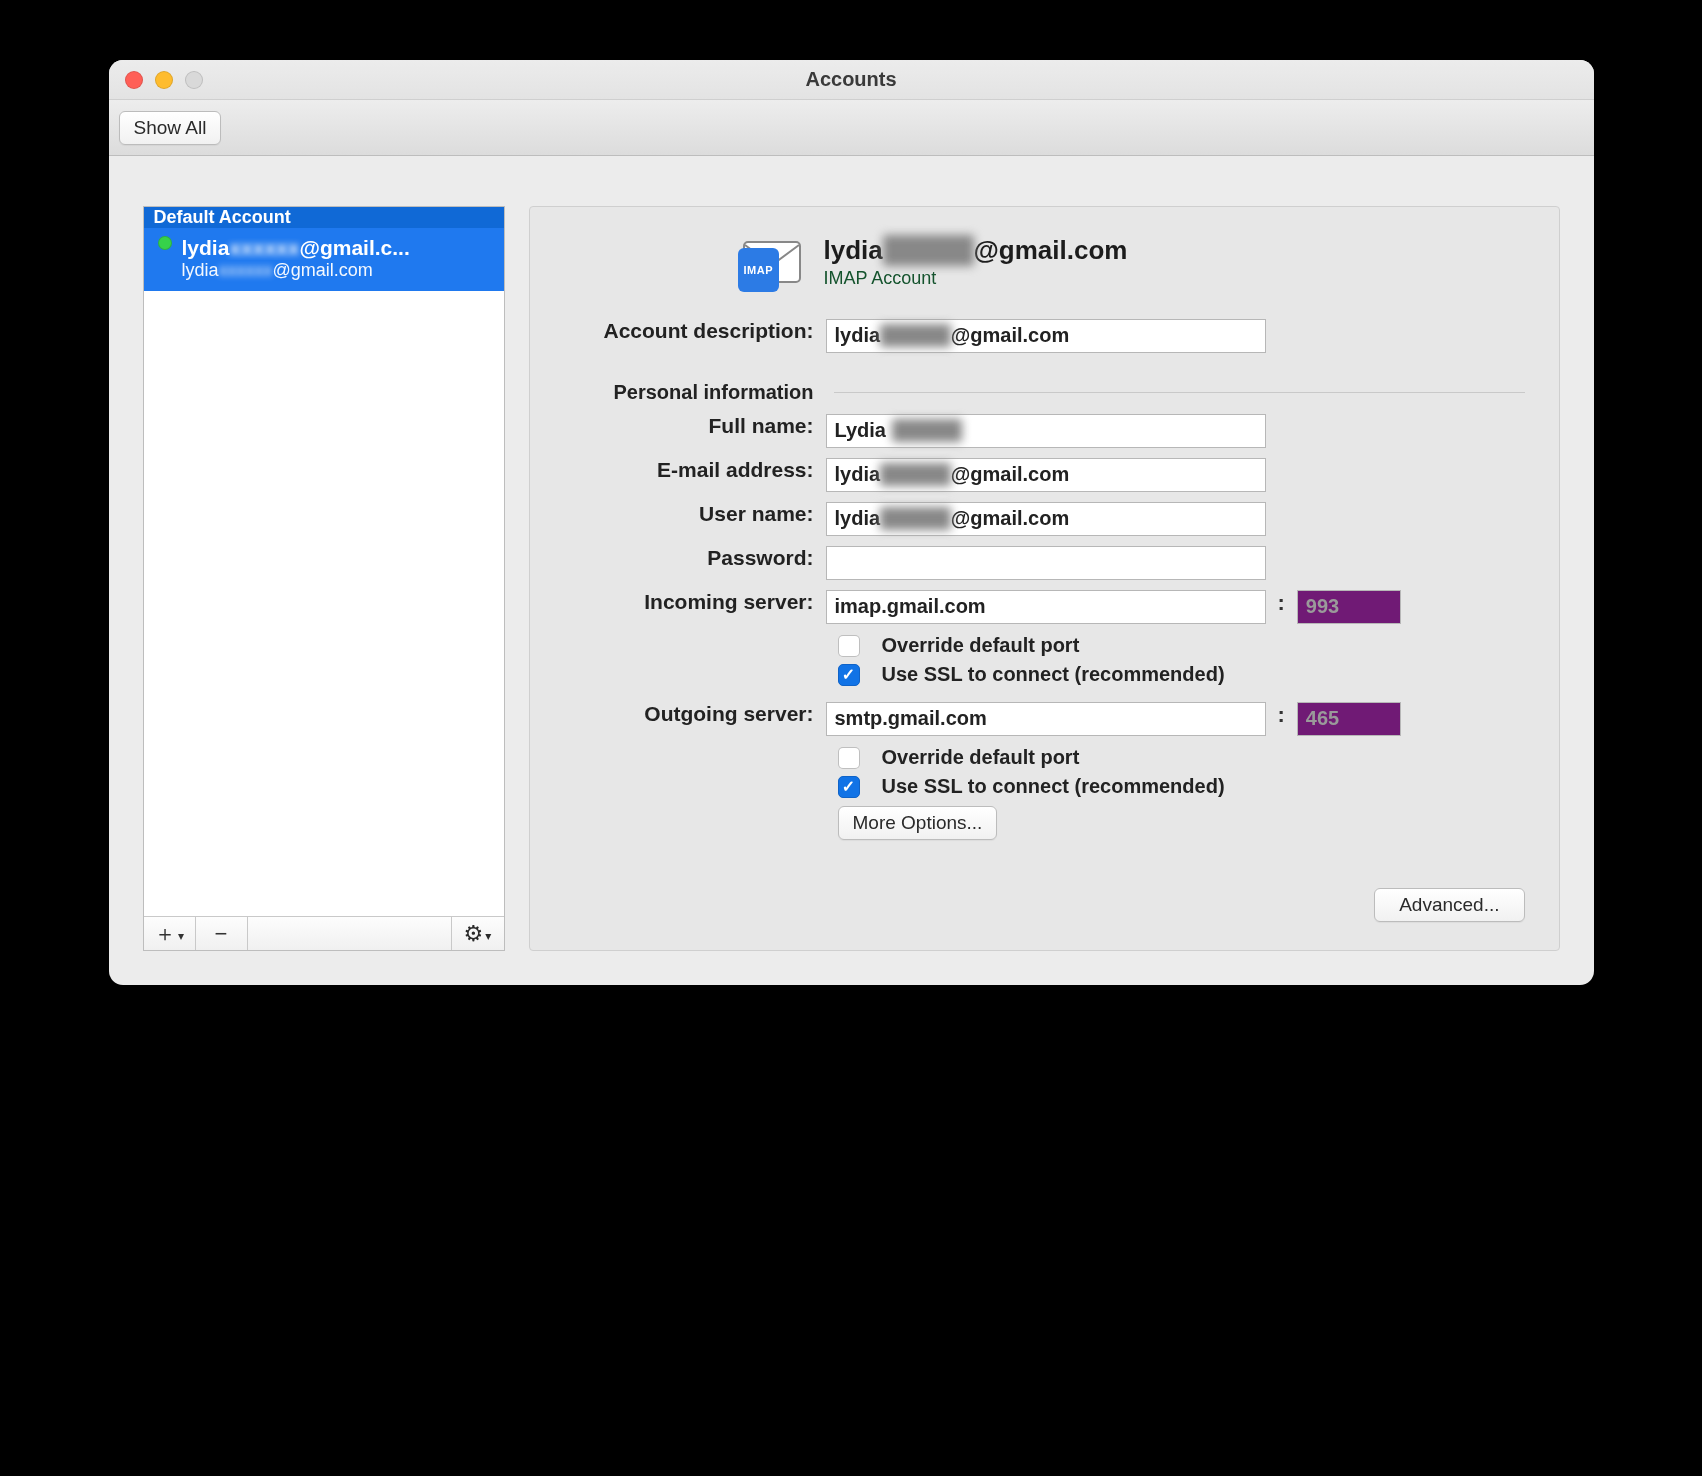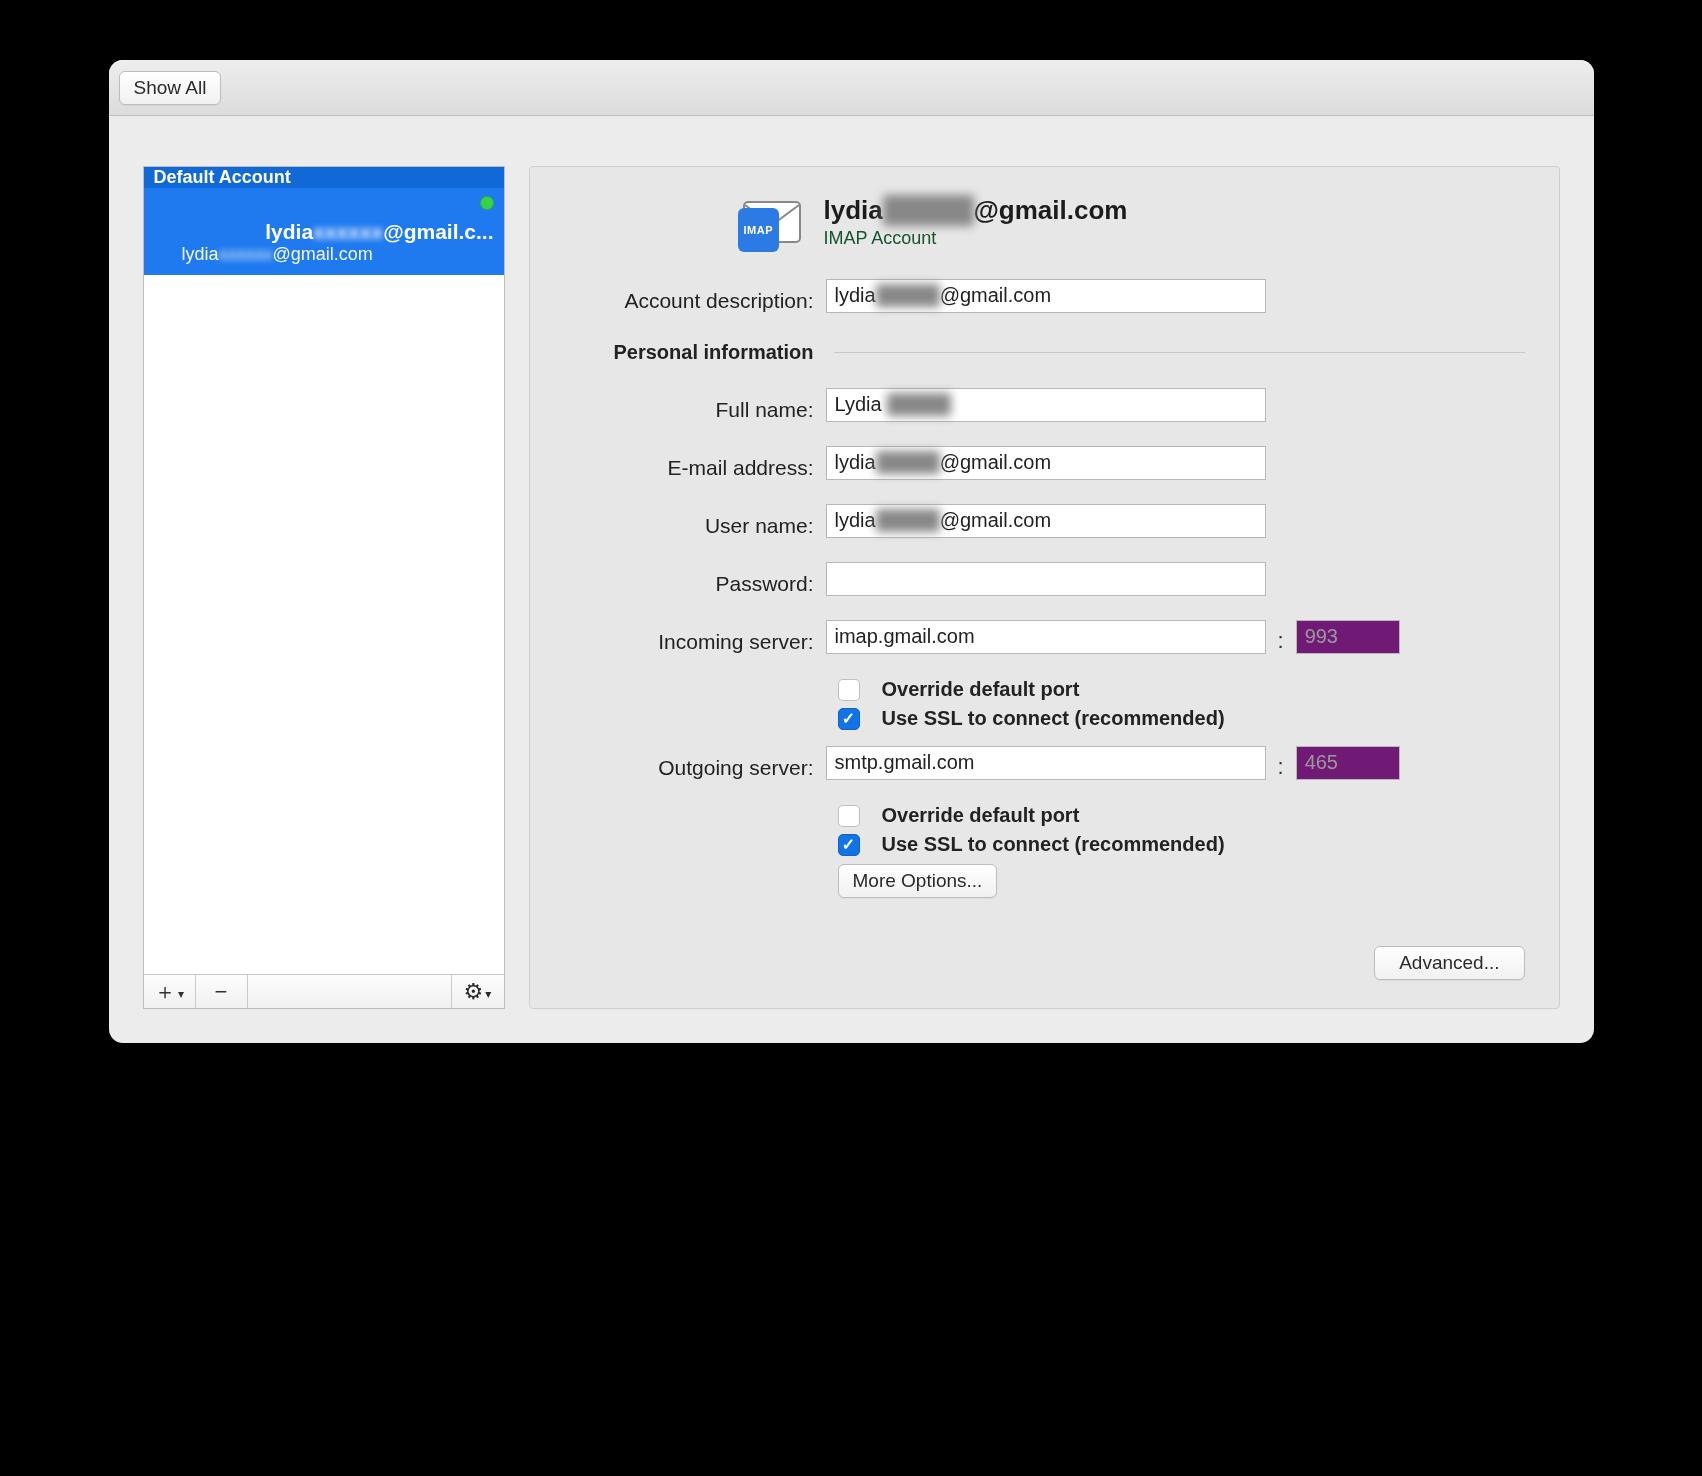--- a/index.html
+++ b/index.html
@@ -73,21 +73,21 @@
     color: #fff;
     font-weight: 700;
     font-size: 18px;
     padding: 0 10px;
   }
   .account-item {
     background: #1f79ef;
     color: #fff;
     padding: 8px 10px 10px 14px;
   }
-  .account-item .row1 { display: flex; align-items: flex-end; gap: 10px; flex-direction: column; }
+  .account-item .row1 { display: flex; align-items: flex-start; gap: 10px; }
   .status-dot { width: 14px; height: 14px; border-radius: 50%; background:#36d24a; border:1px solid rgba(0,0,0,.15); }
   .acct-name { font-weight: 700; font-size: 21px; white-space: nowrap; overflow: hidden; text-overflow: ellipsis; max-width: 300px;}
   .blur2 { filter: blur(3px); opacity:.95;}
   .acct-sub { font-size: 18px; padding-left: 24px; opacity: .95; }
   .sidebar-fill { flex: 1 1 auto; background:#fff; }
   .sidebar-footer {
     height: 34px;
     border-top: 1px solid #c9c9c9;
     background: linear-gradient(#fdfdfd,#f0f0f0);
     display: flex; align-items: stretch;
@@ -112,21 +112,21 @@
   .hdr { display: flex; align-items: center; gap: 20px; margin-bottom: 30px; margin-left:180px;}
   .env-icon { width:64px; height:52px; display:flex;align-items:center;justify-content:center;position:relative;}
   .env-icon svg{ display:block;}
   .imap-badge{
     position:absolute; left:-2px; bottom:-4px;
     background:#2c7be5;color:#fff;font-size:11px;font-weight:700;
     padding:16px 6px;border-radius:6px;letter-spacing:.5px;
   }
   .hdr-title { font-size:26px; font-weight:700; color:#1c1c1c;}
   .hdr-sub { font-size:18px; color:#14532d; margin-top:2px;}
-  .form-row { display:flex; align-items:flex-end; margin: 24px 0; }
+  .form-row { display:flex; align-items:flex-start; margin: 10px 0; font-weight: bold; }
   .form-row .lbl { width: 266px; text-align:right; padding-right:12px; font-size:21px; color:#222;}
   .input {
     height: 34px;
     border: 1px solid #b7b7b7;
     background:#fff;
     padding: 4px 8px;
     font-size:20px;
     color:#222;
   }
   .input.wide { width: 440px; }
@@ -147,20 +147,28 @@
   .checkbox.checked{ background:#1173e6; border-color:#0f63c8;}
   .cb-text { font-size:20px; color:#222;}
   .more-btn { margin-left:278px; margin-top:2px; }
   .adv-wrap { display:flex; justify-content:flex-end; margin-top:48px;}
   .blur { filter: blur(5px); display:inline-block; background:#888; color:transparent; border-radius:2px; padding:0 2px; }
 </style>
 </head>
 <body>
 
 <div class="window">
+  <div class="titlebar">
+    <div class="traffic">
+      <div class="dot red"></div>
+      <div class="dot yellow"></div>
+      <div class="dot gray"></div>
+    </div>
+    <div class="title">Accounts</div>
+  </div>
 
   <div class="toolbar">
     <div class="btn">Show All</div>
   </div>
 
   <div class="content">
 
     <div class="sidebar">
       <div class="group-header">Default Account</div>
       <div class="account-item">

